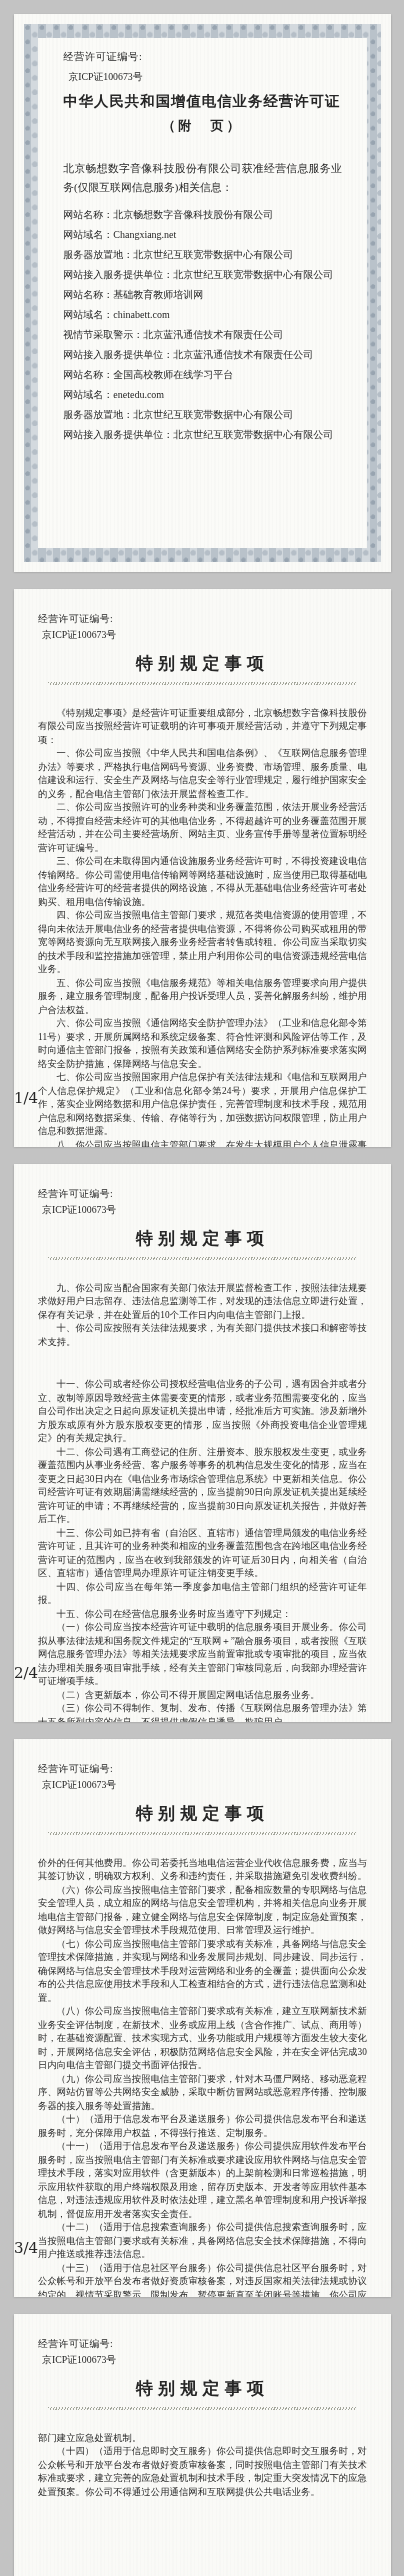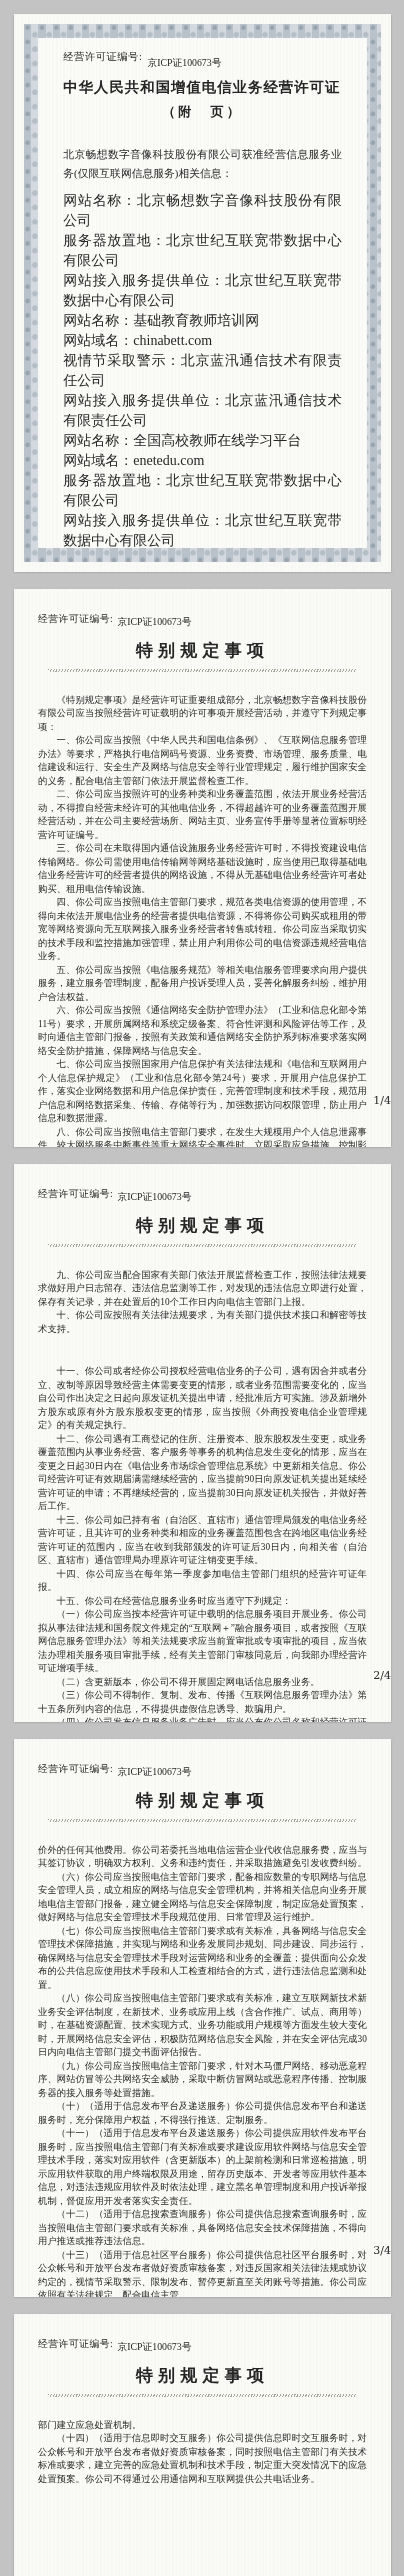--- a/index.html
+++ b/index.html
@@ -33,21 +33,21 @@
       repeating-linear-gradient(90deg,#b9c2ca 0 7.2px,#d3d9de 7.2px 14.4px);
     background-size:14.4px 14.4px,14.4px 14.4px,auto;
   }
   .cert-inner{
     background:#fbfbf8;
     background-image:repeating-linear-gradient(90deg,rgba(60,70,80,0.018) 0 1.5px,rgba(0,0,0,0) 1.5px 3.6px);
     height:100%;
     box-sizing:border-box;
     padding:11.3px 25px 0 25px;
   }
-  .lic-row{display:flex;align-items:flex-start;font-size:10.3px;}
+  .lic-row{display:flex;align-items:flex-start;font-size:10.3px;flex-direction:column;}
   .lic-row .lic-label{letter-spacing:0.5px;}
   .lic-row .lic-value{margin-top:7.7px;margin-left:5.2px;font-size:9.8px;}
   .cert-title{
     margin:8.2px 0 0 0;
     text-align:left;
     font-size:14.4px;
     font-weight:bold;
     letter-spacing:1px;
   }
   .cert-subtitle{
@@ -59,21 +59,21 @@
   }
   .cert-intro{
     margin:24px 0 0 0;
     font-size:10.8px;
     line-height:19px;
     text-align:justify;
   }
   .cert-entries{margin-top:8.2px;}
   .cert-entries p{
     margin:0;
-    font-size:14px;
+    font-size:10px;
     line-height:20px;
     text-align:justify;
   }
 
   
   .spec-page{box-sizing:border-box;padding:24px 24px 0 24px;}
   .spec-head{display:flex;align-items:flex-start;font-size:9.8px;}
   .spec-head .lic-value{margin-top:3.1px;margin-left:4.1px;}
   .spec-title{
     margin:10.3px 0 0 0;
@@ -97,24 +97,23 @@
     text-align:justify;
     letter-spacing:0.1px;
   }
   .spec-body p.indent{text-indent:2em;}
   .spec-body p.flush{text-indent:0;}
   .spec-body p.gap{margin-bottom:29px;}
   .page-no{
     position:absolute;
     left:0;right:0;
     bottom:40px;
-    text-align:right;
-    font-size:11px;
+    text-align:left;
+    font-size:15px;
     font-family:"DejaVu Serif","Liberation Serif",serif;
-    padding-left:24px;
   }
 </style>
 </head>
 <body>
 
 <div class="stack">
 
   <section class="page">
     <div class="cert-frame">
       <div class="cert-inner">
@@ -122,20 +121,21 @@
           <span class="lic-label">经营许可证编号:</span>
           <span class="lic-value">京ICP证100673号</span>
         </div>
         <h1 class="cert-title">中华人民共和国增值电信业务经营许可证</h1>
         <div class="cert-subtitle">（附　页）</div>
         <p class="cert-intro">北京畅想数字音像科技股份有限公司获准经营信息服务业务(仅限互联网信息服务)相关信息：</p>
         <div class="cert-entries">
 
             <p>网站名称：北京畅想数字音像科技股份有限公司</p>
 
+            <p>网站域名：Changxiang.net</p>
 
             <p>服务器放置地：北京世纪互联宽带数据中心有限公司</p>
 
             <p>网站接入服务提供单位：北京世纪互联宽带数据中心有限公司</p>
 
             <p>网站名称：基础教育教师培训网</p>
 
             <p>网站域名：chinabett.com</p>
 
             <p>视情节采取警示：北京蓝汛通信技术有限责任公司</p>

